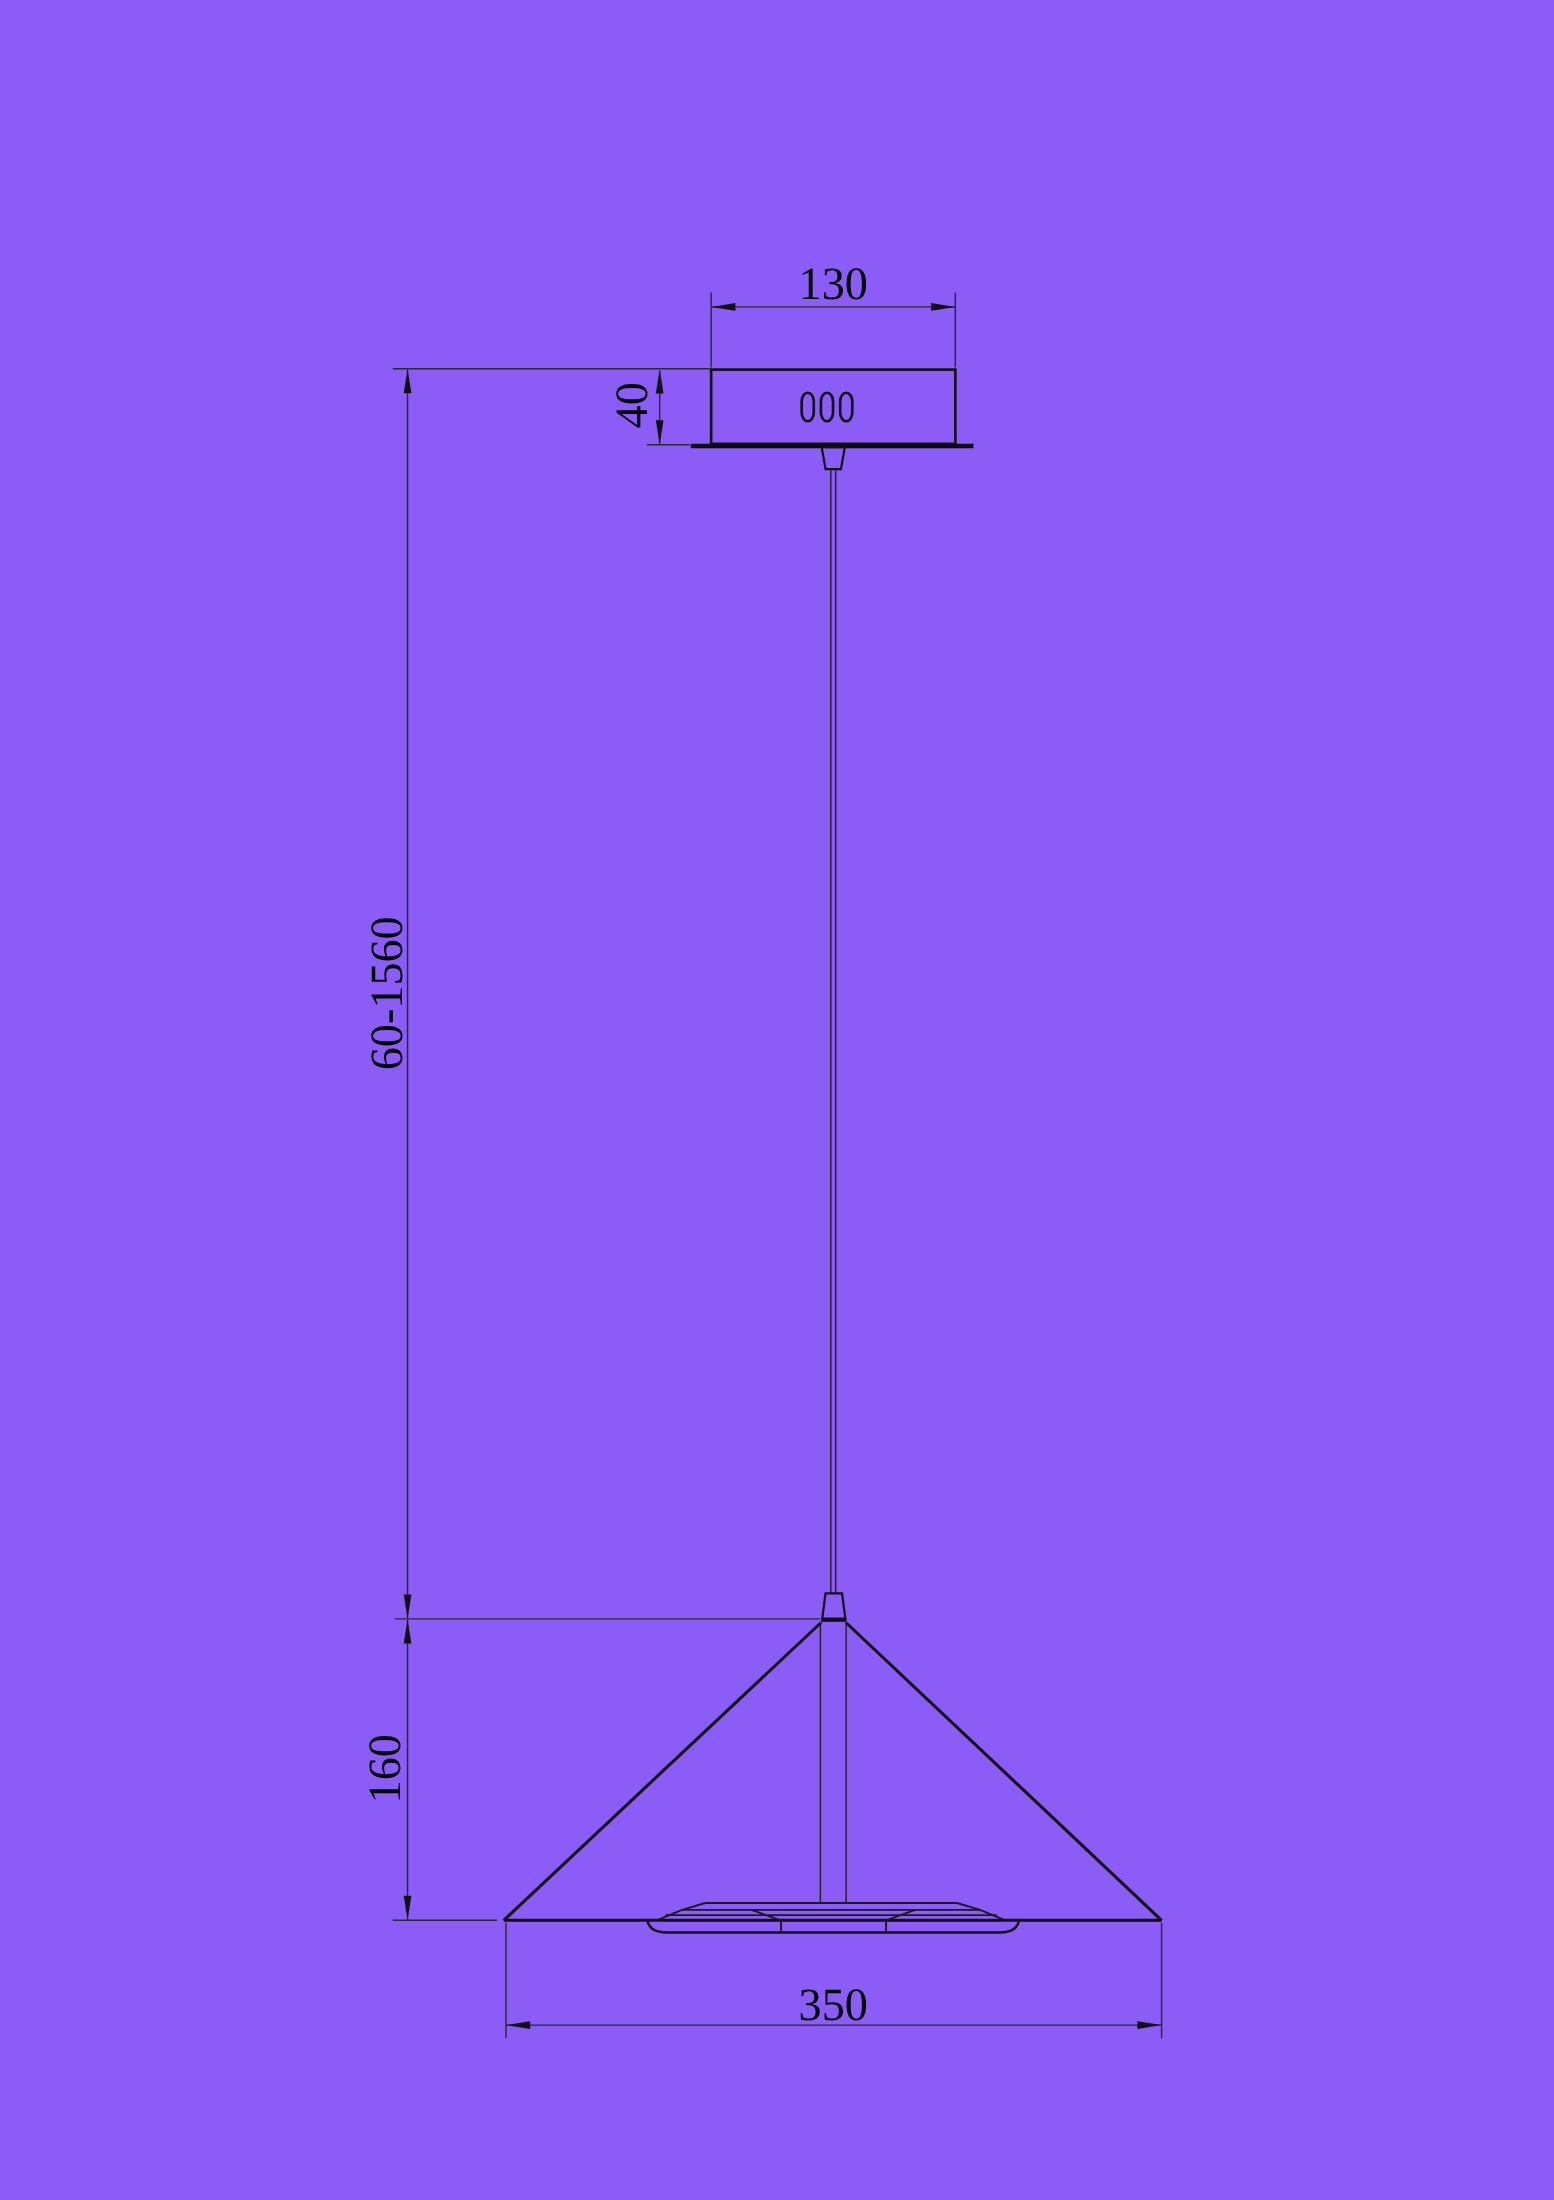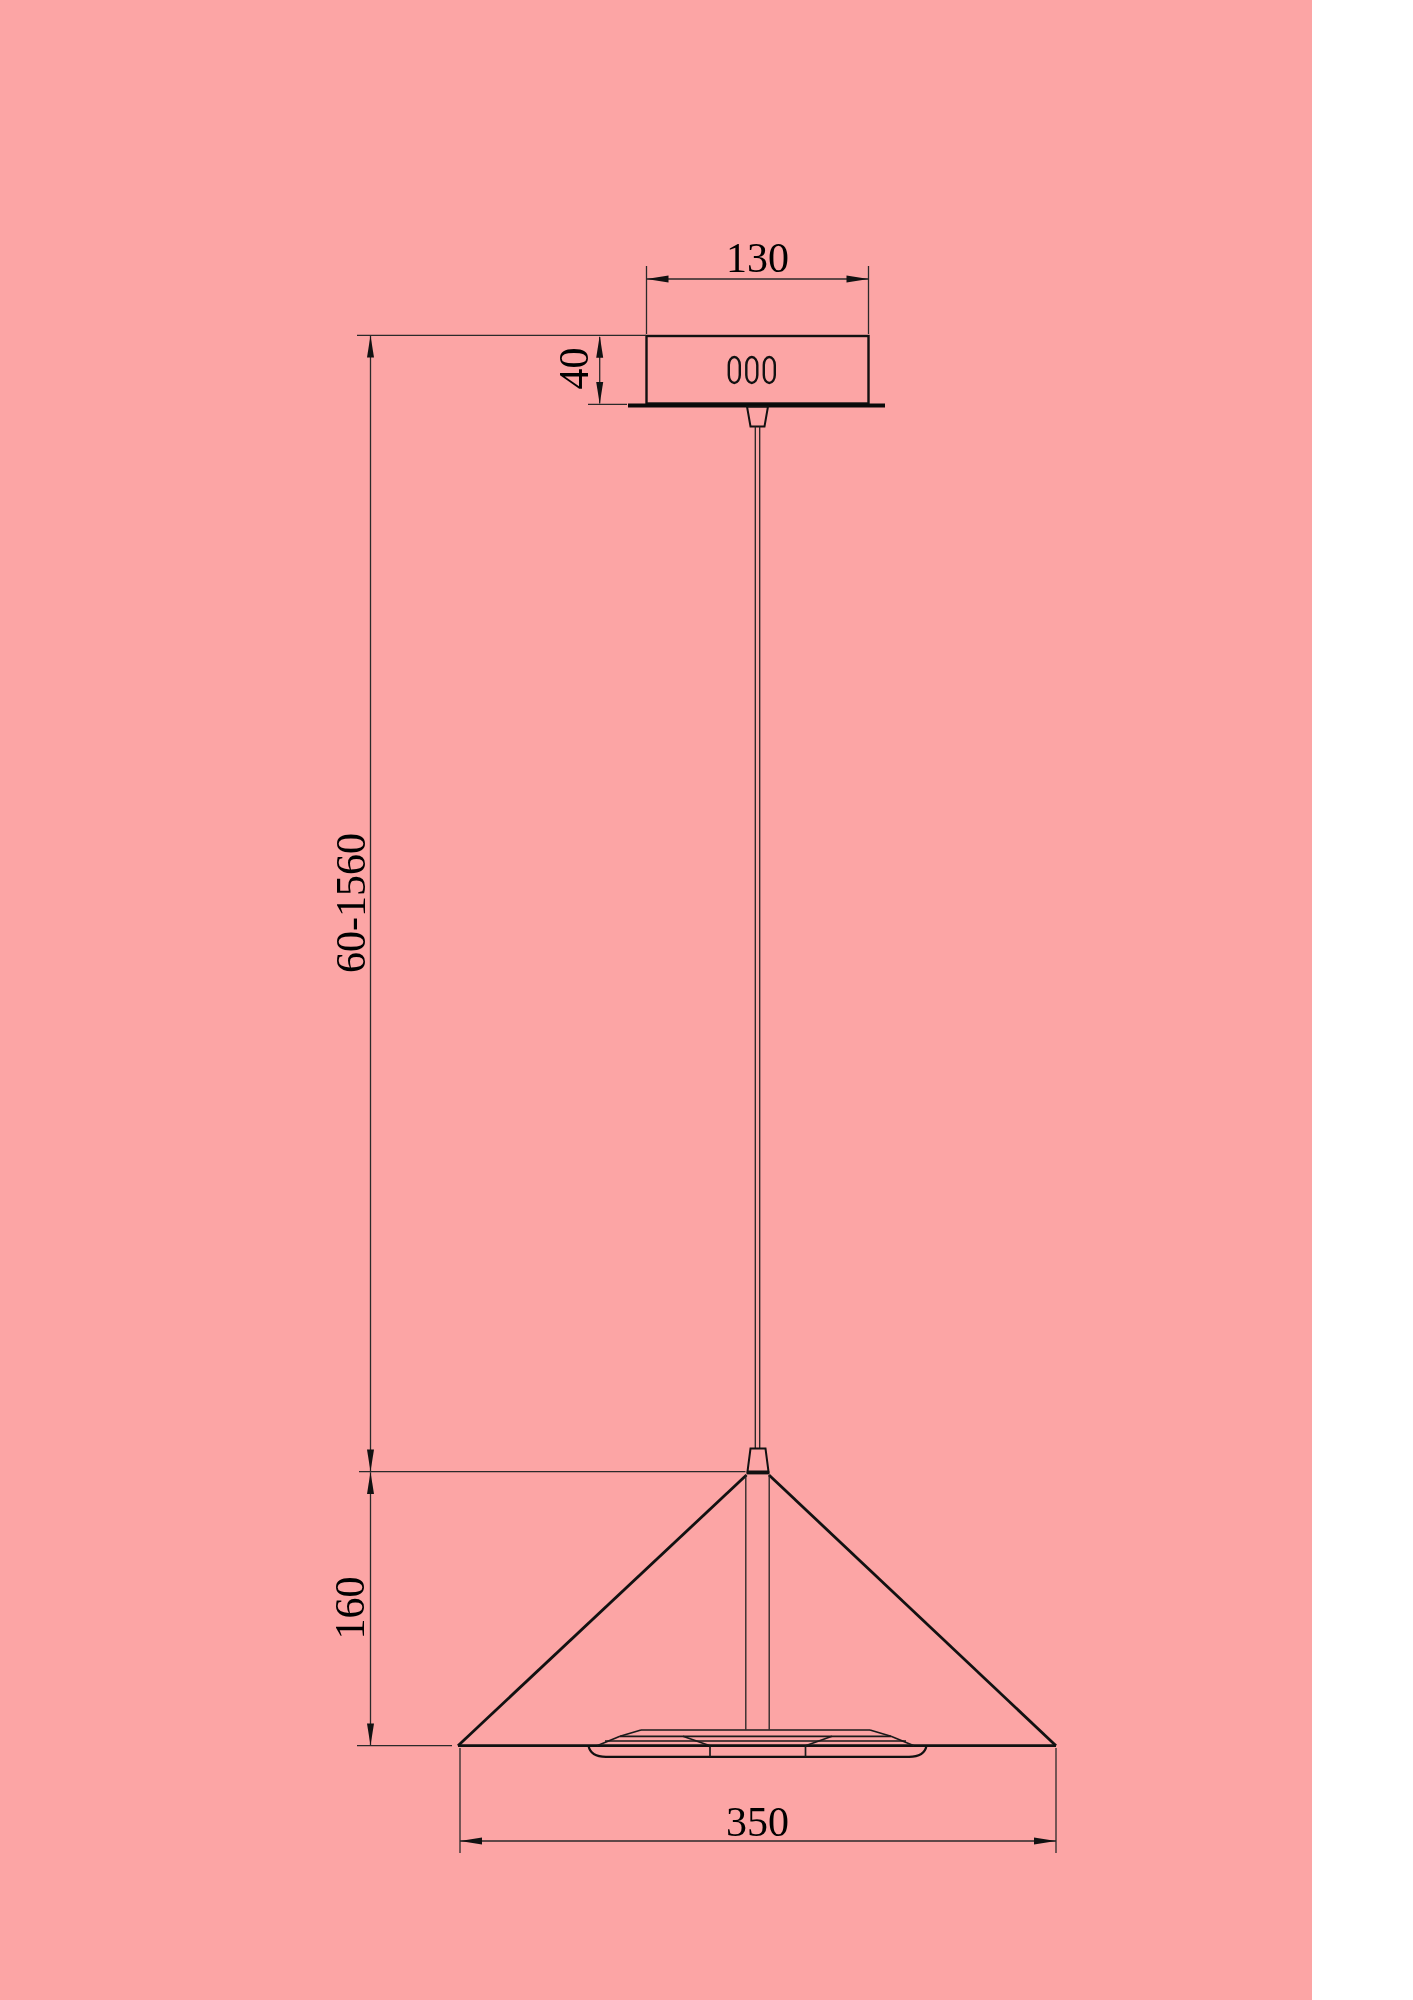--- a/index.html
+++ b/index.html
@@ -3,23 +3,23 @@
 <meta charset="utf-8">
 <title>Pendant Lamp Dimension Drawing</title>
 <style>
   html, body {
     margin: 0;
     padding: 0;
     background: #ffffff;
   }
   .sheet {
     position: relative;
-    width: 1312px;
+    width: 1413px;
     height: 2000px;
-    background: #fca5a5;
+    background: #8b5cf6;
     overflow: hidden;
     font-family: "Liberation Serif", "DejaVu Serif", serif;
   }
   .sheet svg {
     position: absolute;
     left: 0;
     top: 0;
     display: block;
   }
   

